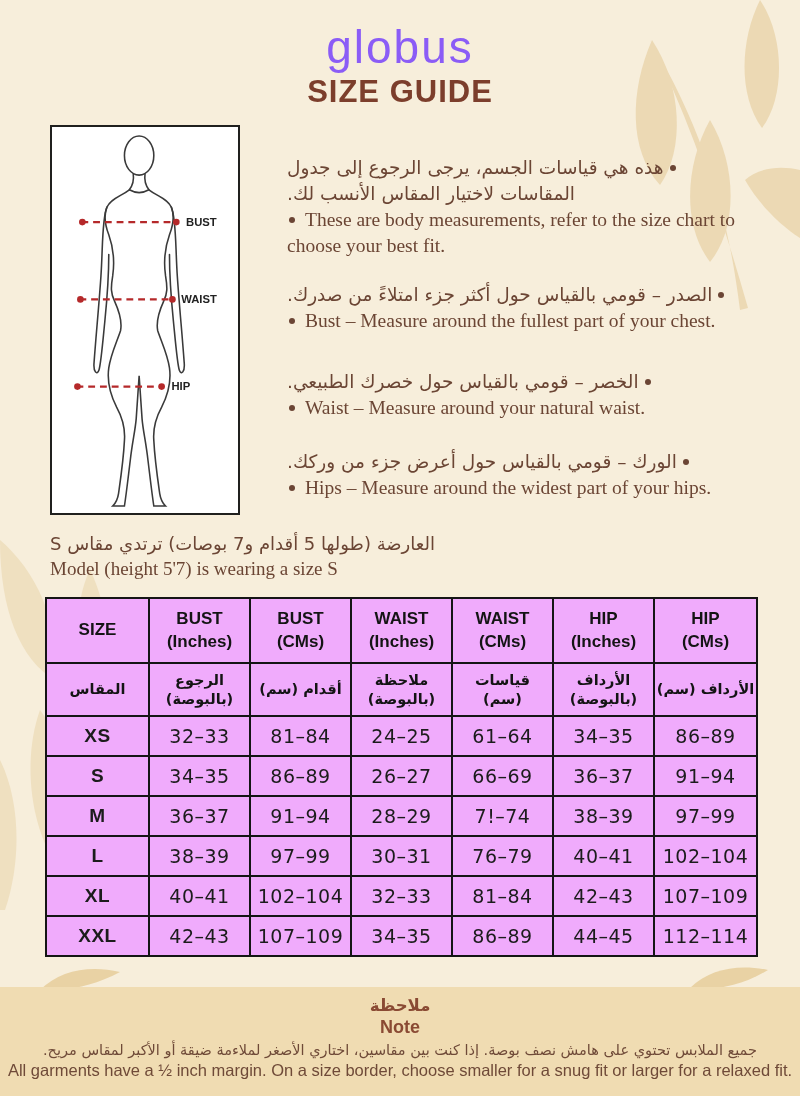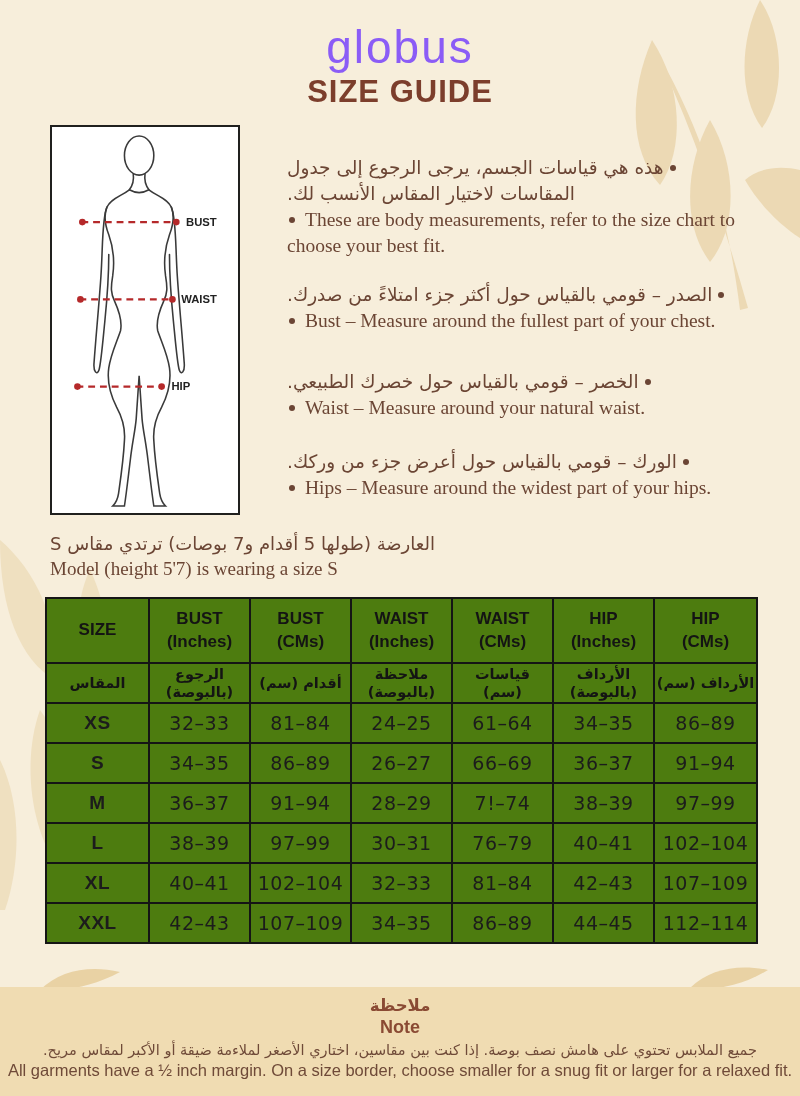--- a/index.html
+++ b/index.html
@@ -51,32 +51,32 @@
   
   .model-note { position:absolute; left:50px; top:531px; width:560px; }
   .model-note .ar-line { font-size:18px; line-height:25px; }
   .model-note .en-line { font-size:19px; line-height:25px; }
   .model-note .en-line { font-family:"Liberation Serif", serif; }
 
   
   .size-table-wrap { position:absolute; left:45px; top:597px; width:711px; }
   table.size-table {
     border-collapse:collapse; table-layout:fixed; width:711px;
-    background:#4d7c0f;
+    background:#f0abfc;
   }
   table.size-table td, table.size-table th {
     border:2px solid #151515; text-align:center; vertical-align:middle;
     padding:0;
   }
   tr.hdr-en { height:65px; }
   tr.hdr-en th {
     font-family:"Liberation Sans", sans-serif; font-weight:bold;
     font-size:17px; line-height:1.3; color:#141414;
   }
-  tr.hdr-ar { height:40px; }
+  tr.hdr-ar { height:53px; }
   tr.hdr-ar th {
     font-family:"DejaVu Sans", sans-serif; font-weight:bold;
     font-size:14.5px; line-height:1.25; color:#141414;
     white-space:pre-line; direction:rtl;
   }
   tr.data-row { height:40px; }
   tr.data-row td {
     font-family:"DejaVu Sans", sans-serif; font-size:19px; color:#1c1c1c;
     letter-spacing:0.5px;
   }

